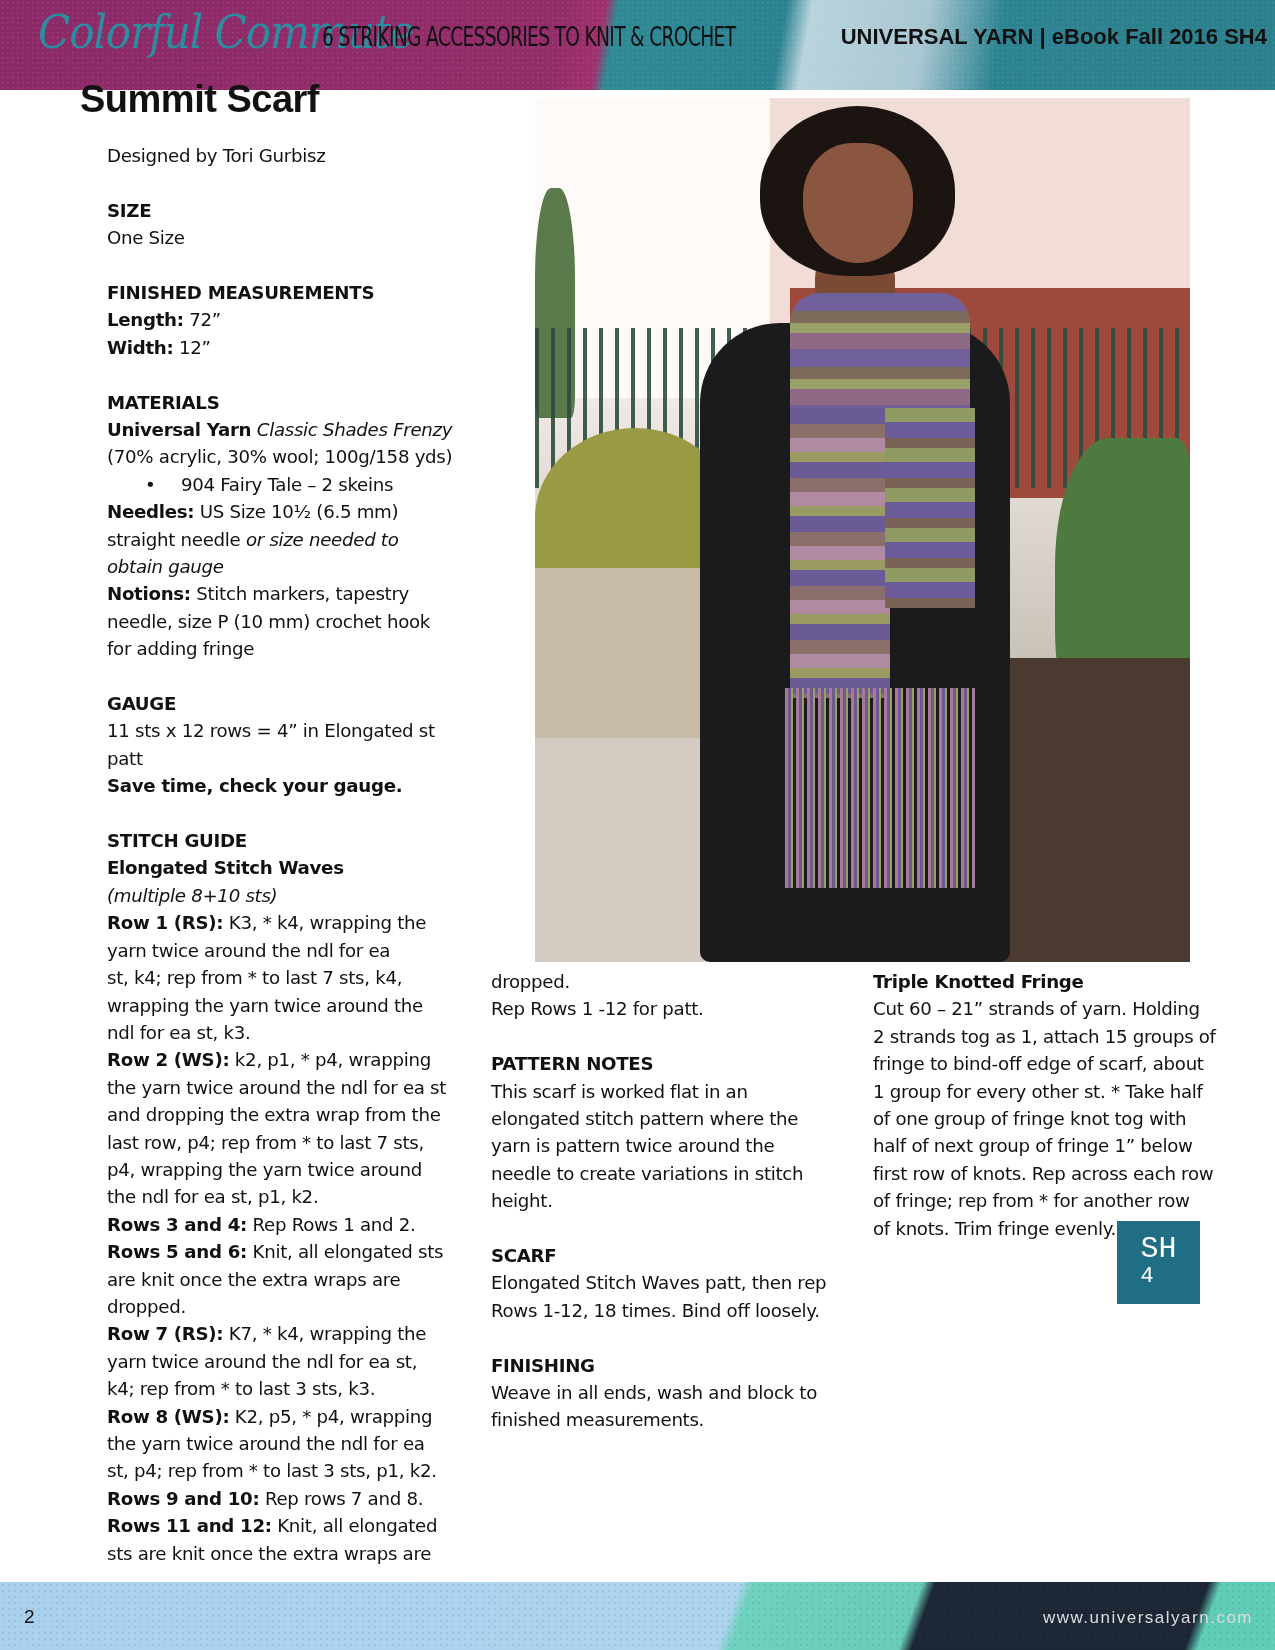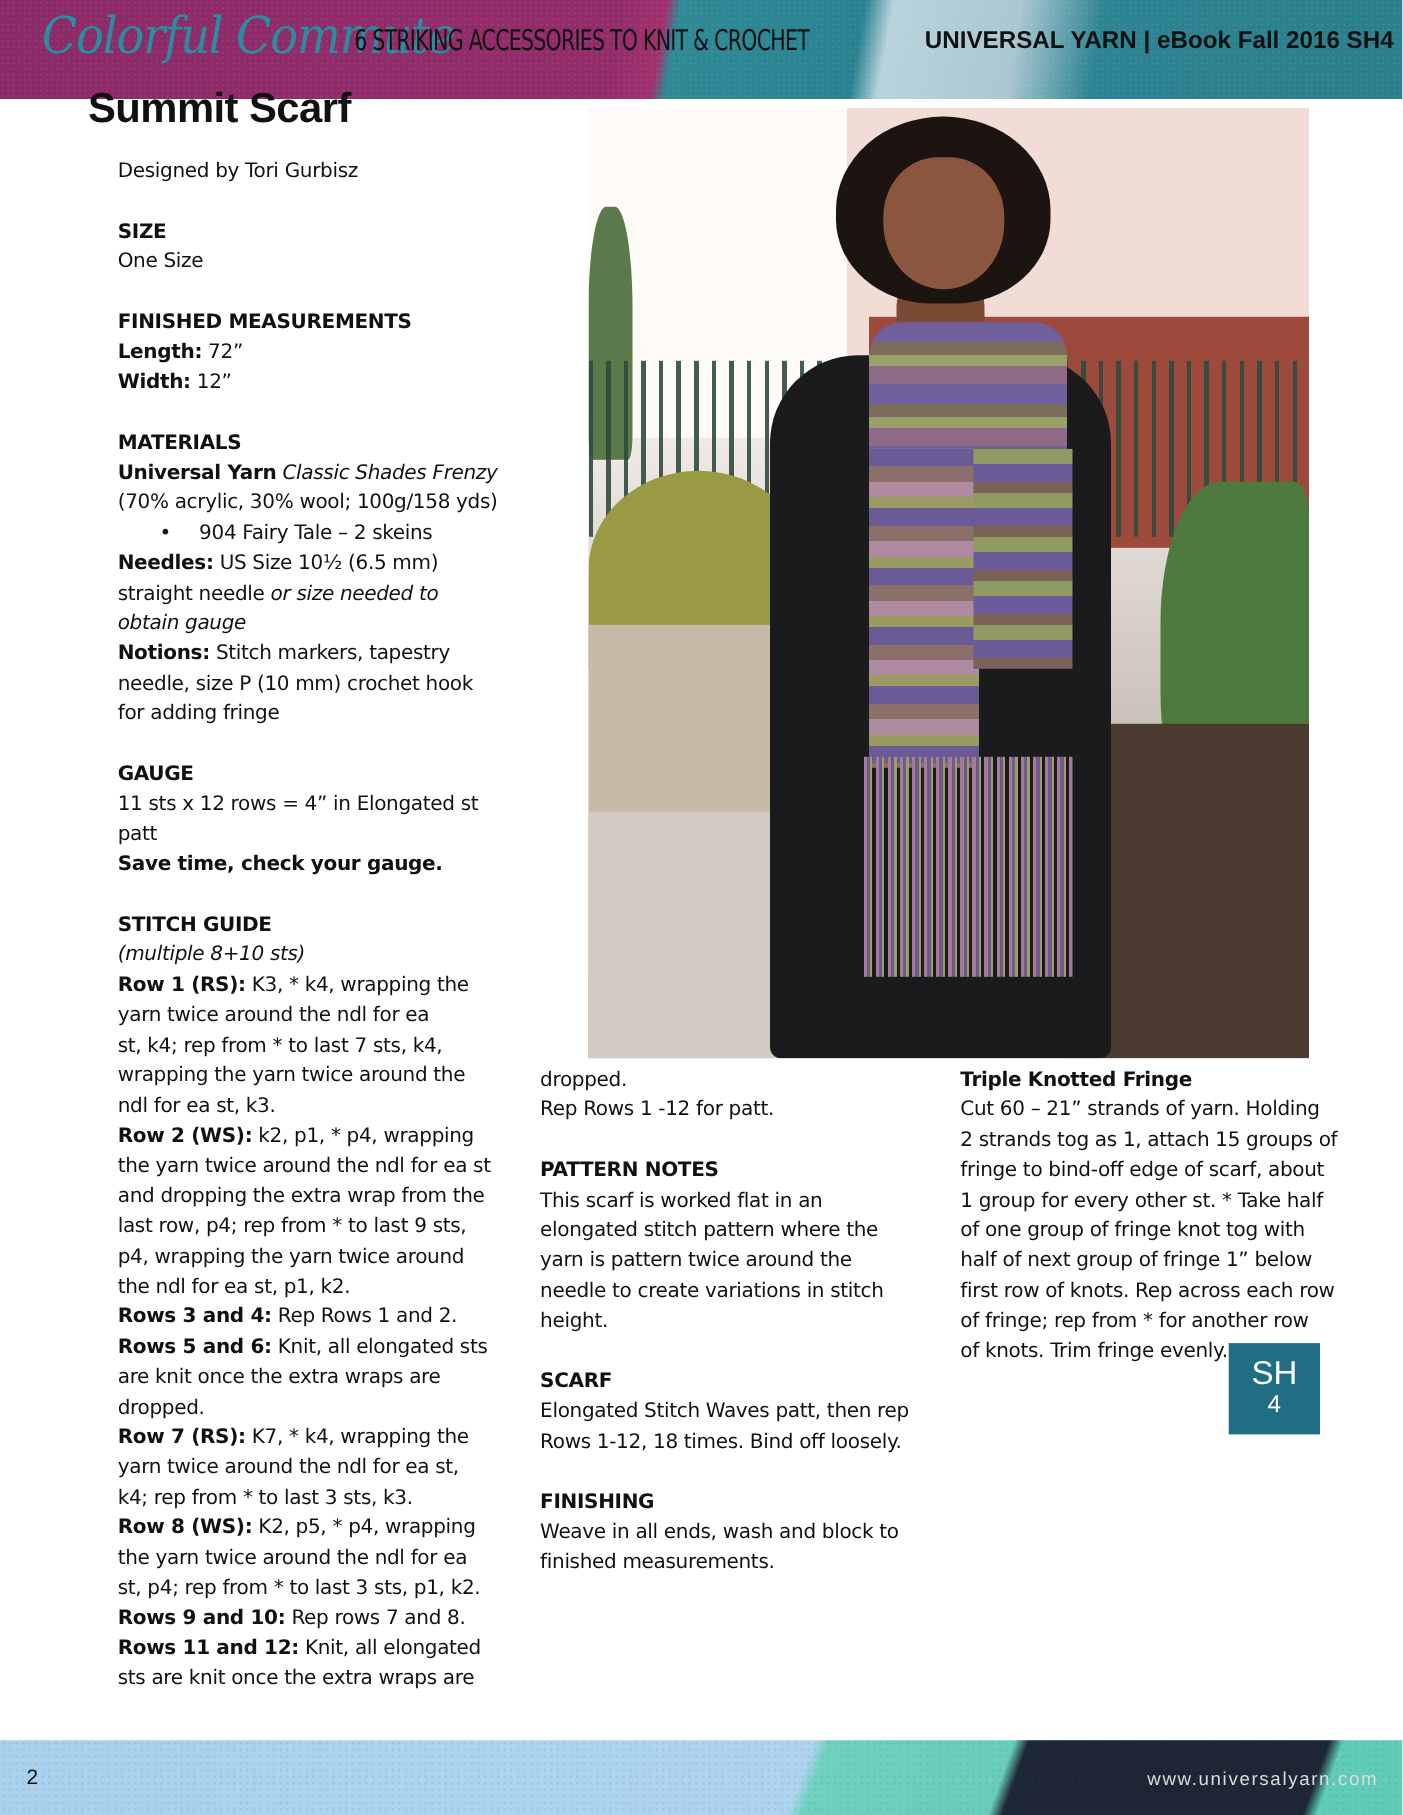--- a/index.html
+++ b/index.html
@@ -97,21 +97,21 @@
   .photo .scarf-tail2 { position: absolute; left: 350px; top: 310px; width: 90px; height: 200px;
     background: repeating-linear-gradient(180deg, #8e9a62 0 14px, #6b5b99 14px 30px, #7a6256 30px 40px); }
   .photo .fringe { position: absolute; left: 250px; top: 590px; width: 190px; height: 200px;
     background: repeating-linear-gradient(90deg, #a57a9a 0 3px, #6e5a8e 3px 6px, #9aa060 6px 8px, transparent 8px 11px); }
 
   
   .badge {
     position: absolute; left: 1117px; top: 1221px; width: 83px; height: 83px; background: #1f6e84;
     color: #ffffff; display: flex; align-items: center; justify-content: center;
   }
-  .badge-text { font-family: Liberation Sans, sans-serif; font-size: 30px; line-height: 28px; text-align: center; }
+  .badge-text { font-family: Liberation Mono, monospace; font-size: 30px; line-height: 28px; }
   .badge-text .sub { display: block; font-size: 22px; }
 </style>
 </head>
 <body>
 
 <div class="header">
   <span class="brand-script">Colorful Commute</span>
   <span class="brand-tagline">6 STRIKING ACCESSORIES TO KNIT &amp; CROCHET</span>
   <span class="header-right">UNIVERSAL YARN | eBook Fall 2016 SH4</span>
 </div>
@@ -146,34 +146,35 @@
   <p>for adding fringe</p>
   <div class="gap"></div>
 
   <p><b>GAUGE</b></p>
   <p>11 sts x 12 rows = 4” in Elongated st</p>
   <p>patt</p>
   <p><b>Save time, check your gauge.</b></p>
   <div class="gap"></div>
 
   <p><b>STITCH GUIDE</b></p>
+  <p><b>Elongated Stitch Waves</b></p>
   <p><i>(multiple 8+10  sts)</i></p>
 
   <div>
     <p><b>Row 1 (RS):</b><span> K3, * k4, wrapping the</span></p>
     <p>yarn twice around the ndl for ea</p>
     <p>st, k4; rep from * to last 7 sts, k4,</p>
     <p>wrapping the yarn twice around the</p>
     <p>ndl for ea st, k3.</p>
   </div>
   <div>
     <p><b>Row 2 (WS):</b><span> k2, p1, * p4, wrapping</span></p>
     <p>the yarn twice around the ndl for ea st</p>
     <p>and dropping the extra wrap from the</p>
-    <p>last row, p4; rep from * to last 9 sts,</p>
+    <p>last row, p4; rep from * to last 7 sts,</p>
     <p>p4, wrapping the yarn twice around</p>
     <p>the ndl for ea st, p1, k2.</p>
   </div>
   <div>
     <p><b>Rows 3 and 4:</b><span> Rep Rows 1 and 2.</span></p>
   </div>
   <div>
     <p><b>Rows 5 and 6:</b><span> Knit, all elongated sts</span></p>
     <p>are knit once the extra wraps are</p>
     <p>dropped.</p>

